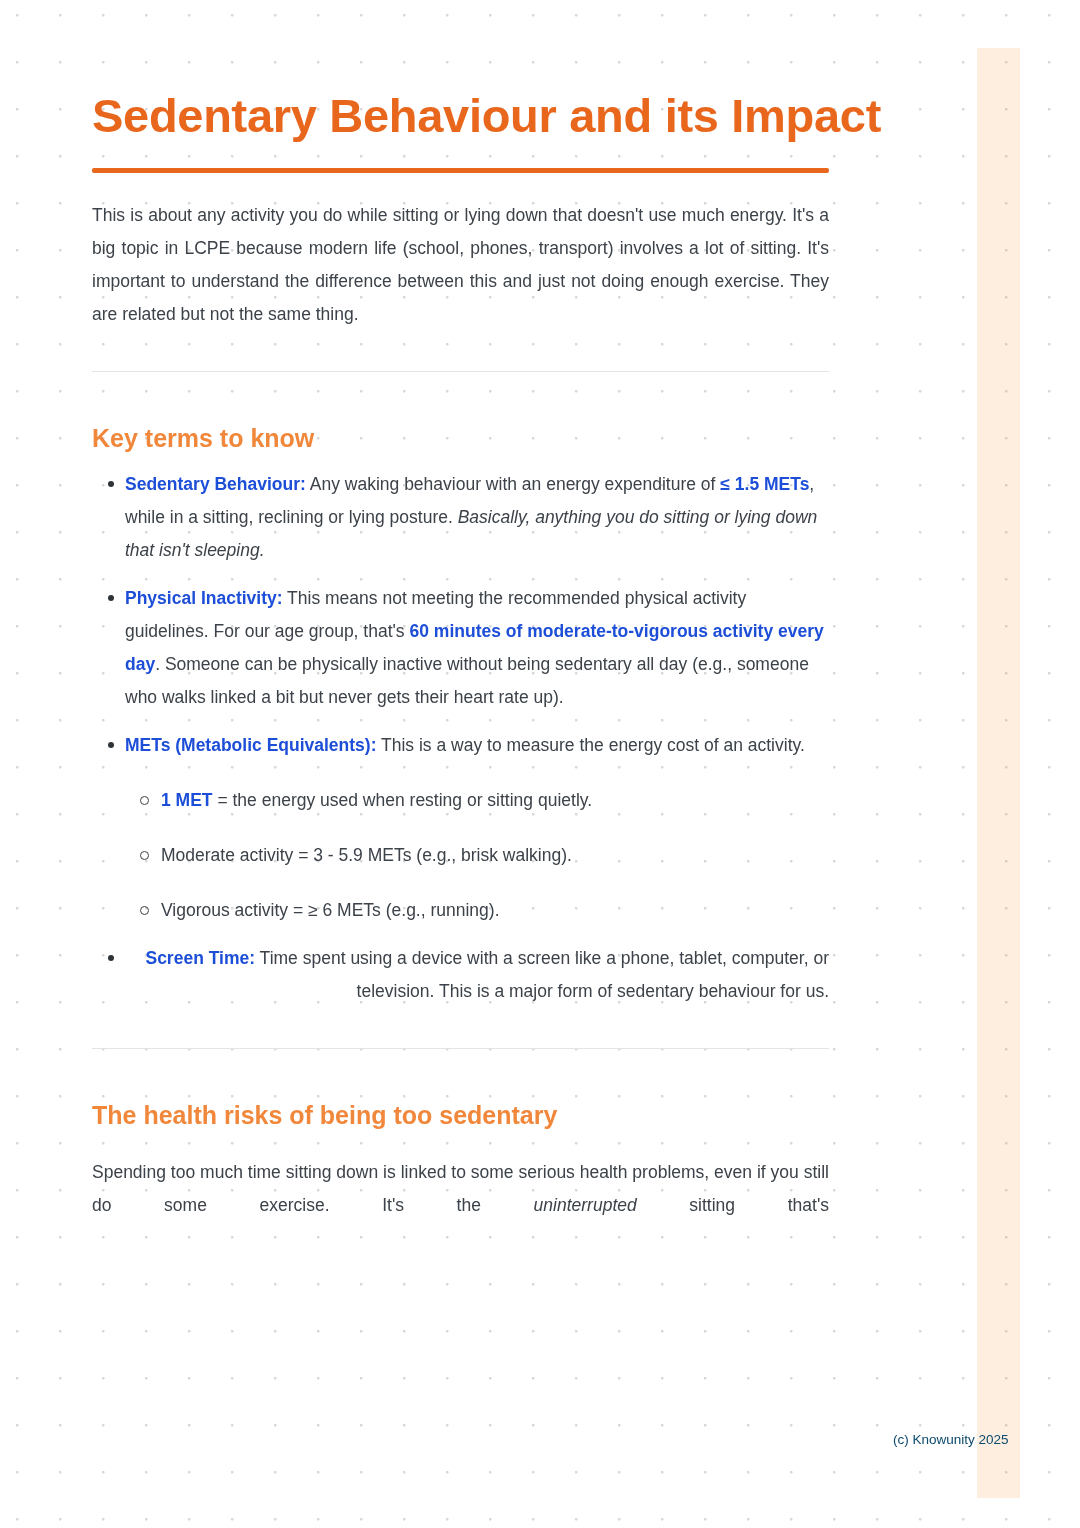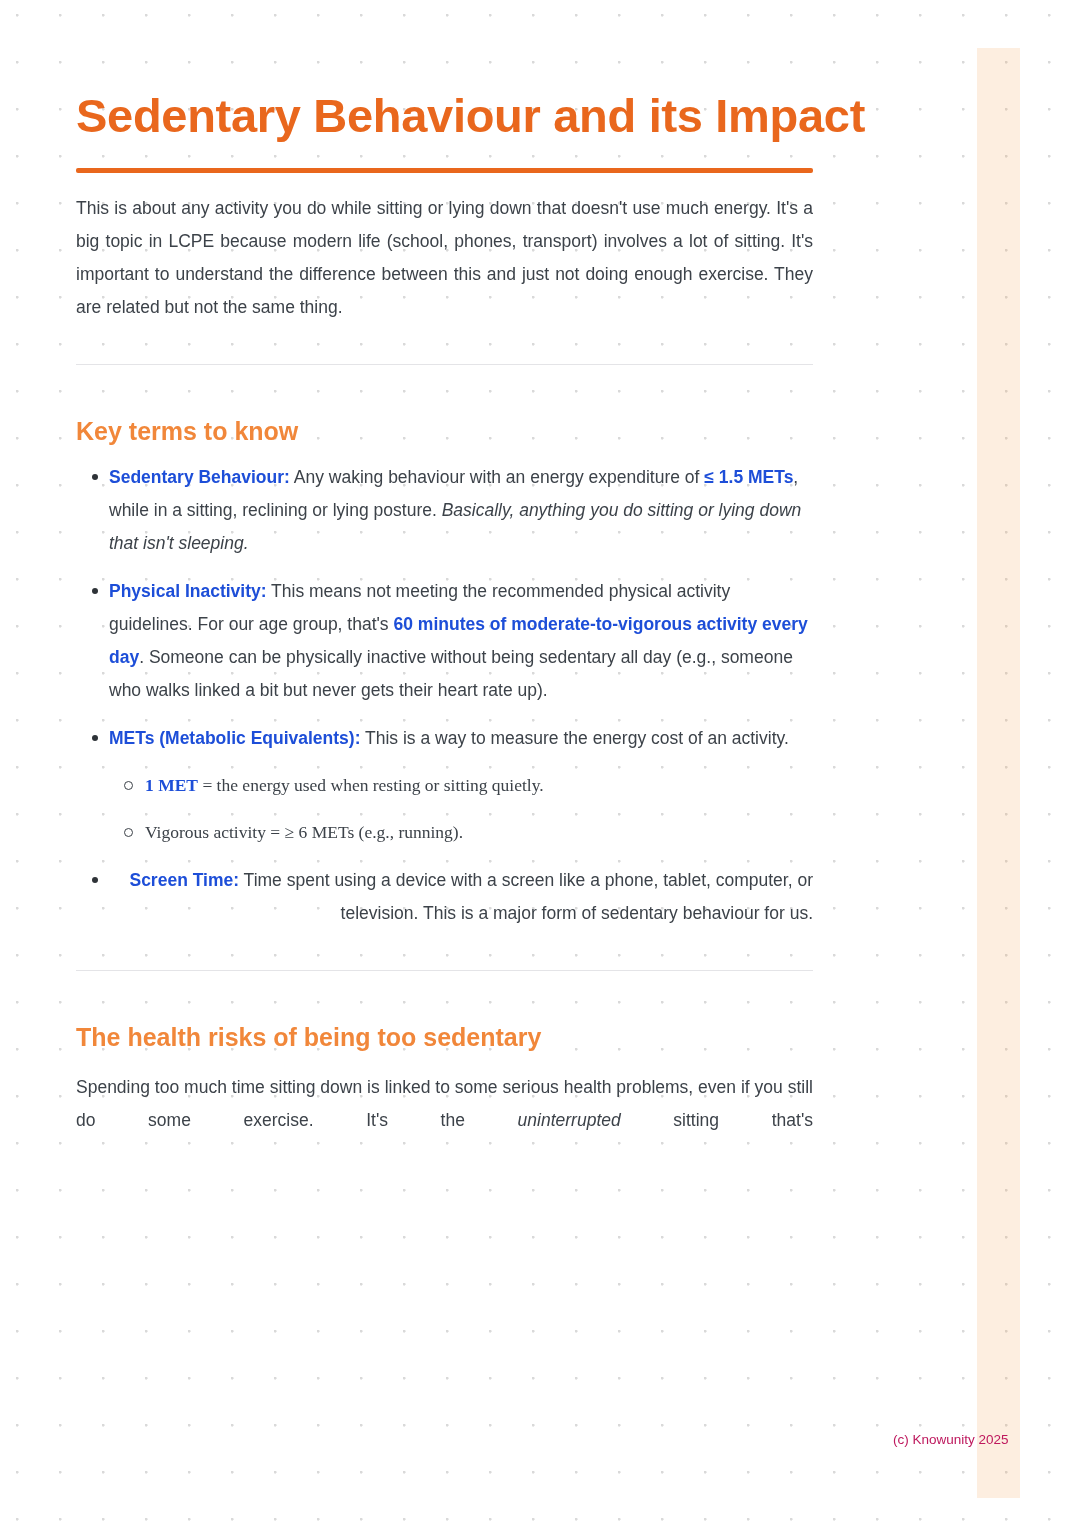--- a/index.html
+++ b/index.html
@@ -8,59 +8,59 @@
     font-family:"Liberation Sans", sans-serif;
     background-color:#ffffff;
     background-image: radial-gradient(circle at 1.2px 1.2px, #d9d9d9 1.1px, transparent 1.7px);
     background-size: 43px 47px;
     background-position: 16px 14px;
   }
   .stripe {
     position:absolute; left:977px; top:48px; width:43px; height:1450px;
     background:rgba(244,148,64,0.16);
   }
-  .content { position:absolute; left:76px; top:0; width:737px; }
+  .content { position:absolute; left:92px; top:0; width:737px; }
   h1.title {
     width:790px; margin:86px 0 0; padding:0;
     font-size:47px; line-height:1.28; font-weight:800; letter-spacing:-0.3px;
     color:#e9671d;
   }
   .rule { margin-top:22px; height:5px; background:#e9671d; border-radius:2px; }
   h2.sec {
     margin:52px 0 0; padding:0;
     font-size:25px; font-weight:700; color:#f1873a;
   }
   p.body {
-    margin:19px 0 0; font-size:17.5px; line-height:33px; color:#3c4249;
+    margin:26px 0 0; font-size:17.5px; line-height:33px; color:#3c4249;
   }
   .just { text-align:justify; }
   .just-last { text-align:justify; text-align-last:justify; }
   hr.div { margin:40px 0 0; border:0; border-top:1px solid #e4e4e7; height:0; }
   ul.terms { margin:14px 0 0; padding:0 0 0 16px; list-style:none; }
   ul.terms > li {
     position:relative; padding-left:17px; margin-top:15px;
     font-size:17.5px; line-height:33px; color:#3c4249;
   }
   ul.terms > li::before {
     content:""; position:absolute; left:0; top:13px;
     width:6px; height:6px; border-radius:50%; background:#2e3338;
   }
   .b { font-weight:700; color:#1d4ed8; }
   .i { font-style:italic; }
   ul.sub { list-style:none; margin:6px 0 6px; padding:0 0 0 15px; }
-  ul.sub > li { position:relative; padding-left:21px; margin-top:14px; line-height:33px;font-family:Liberation Serif, serif; }
+  ul.sub > li { position:relative; padding-left:21px; margin-top:22px; line-height:33px; }
   ul.sub > li::before {
     content:""; position:absolute; left:0; top:12px;
     width:7px; height:7px; border:1.6px solid #3c4249; border-radius:50%;
     background:transparent; box-sizing:content-box;
   }
   li.gap-top { margin-top:24px;text-align:right; }
   .watermark {
     position:absolute; left:893px; top:1432px;
-    font-size:13.5px; color:#be185d;
+    font-size:13.5px; color:#0c4a6e;
   }
 </style>
 </head>
 <body>
 
 <div class="stripe"></div>
 
 <main class="content">
 
   <h1 class="title">Sedentary Behaviour and its Impact</h1>
@@ -84,20 +84,23 @@
         <span class="b">Physical Inactivity:</span><span> This means not meeting the recommended physical activity guidelines. For our age group, that's </span><span class="b">60 minutes of moderate-to-vigorous activity every day</span><span>. Someone can be physically inactive without being sedentary all day (e.g., someone who walks linked a bit but never gets their heart rate up).</span>
       </li>
 
       <li>
         <span class="b">METs (Metabolic Equivalents):</span><span> This is a way to measure the energy cost of an activity.</span>
         <ul class="sub">
           <li>
             <span class="b">1 MET</span><span> = the energy used when resting or sitting quietly.</span>
           </li>
           <li>
+            <span class="b"></span><span>Moderate activity = 3 - 5.9 METs (e.g., brisk walking).</span>
+          </li>
+          <li>
             <span class="b"></span><span>Vigorous activity = ≥ 6 METs (e.g., running).</span>
           </li>
         </ul>
       </li>
 
       <li class="gap-top">
         <span class="b">Screen Time:</span><span> Time spent using a device with a screen like a phone, tablet, computer, or television. This is a major form of sedentary behaviour for us.</span>
       </li>
 
     </ul>

